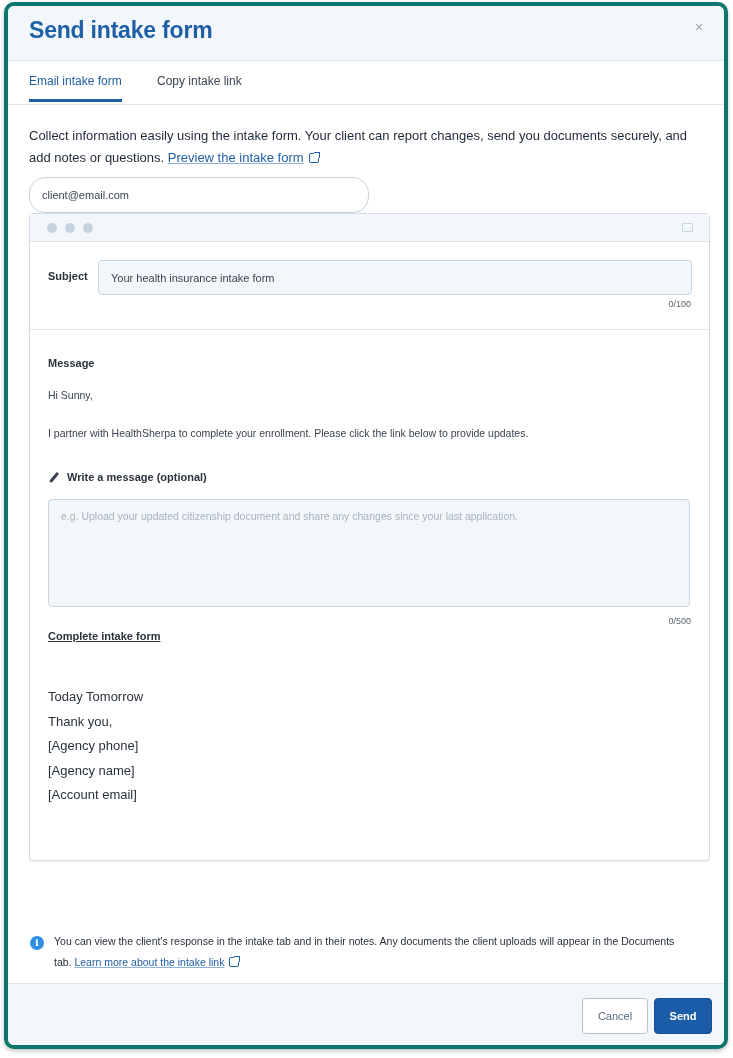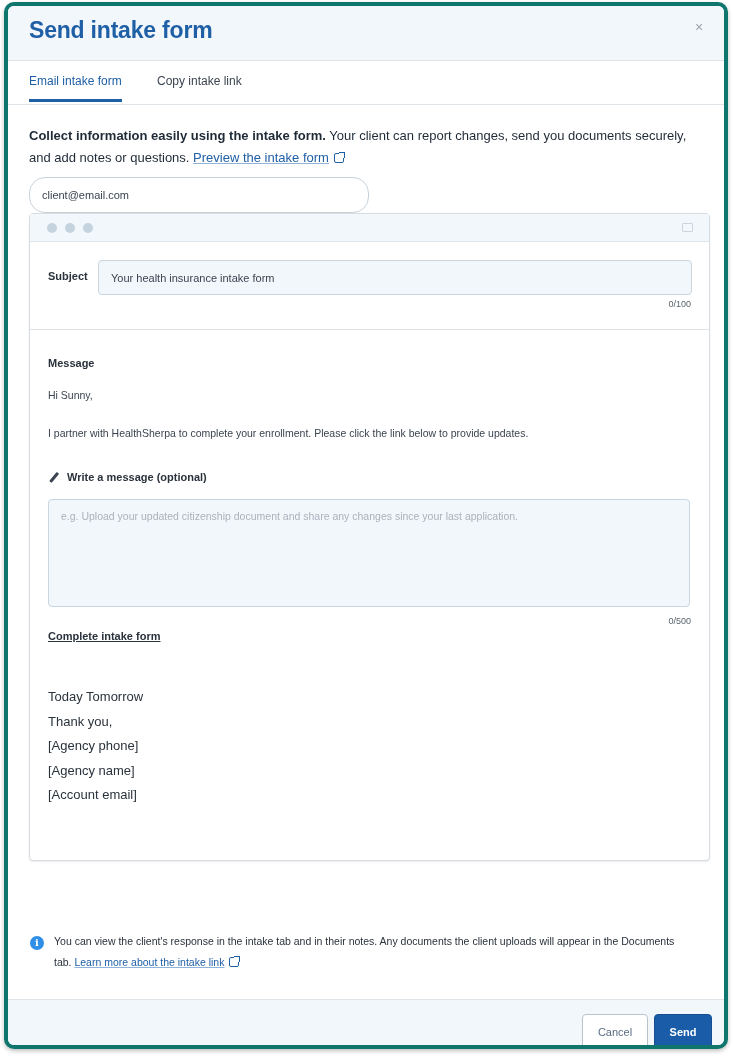--- a/index.html
+++ b/index.html
@@ -30,21 +30,21 @@
       padding-bottom: 14px;
     }
     .tab.active { color: #1f5fa6; border-bottom: 3px solid #1f5fa6; padding-bottom: 11px; }
     .tab-email { left: 21px; }
     .tab-copy { left: 149px; }
 
     .body { padding: 0 21px; }
     .intro {
       margin-top: 20px; font-size: 13px; line-height: 22px; color: #1f2a37; width: 680px;
     }
-    .intro b { font-weight: bold; }
+    .intro b { font-weight: normal; }
     .link { color: #1f5fa6; text-decoration: underline; text-decoration-color: #8fb3d9; cursor: pointer; }
     .ext-icon {
       display: inline-block; width: 10px; height: 10px; border: 1.5px solid #1f5fa6;
       border-radius: 2px; margin-left: 5px; vertical-align: -1px; position: relative;
     }
     .ext-icon::after {
       content: ""; position: absolute; right: -2px; top: -2px; width: 5px; height: 5px;
       background: #fff; border-top: 1.5px solid #1f5fa6; border-right: 1.5px solid #1f5fa6;
     }
 
@@ -104,21 +104,21 @@
 
     .info-row { position: absolute; left: 22px; top: 925px; width: 660px; display: flex; }
     .info-icon {
       flex: none; width: 14px; height: 14px; border-radius: 50%; background: #2f8fe6;
       color: #fff; font-size: 10px; font-weight: bold; text-align: center; line-height: 14px;
       margin-top: 5px; font-family: "DejaVu Serif", serif;
     }
     .info-text { margin-left: 10px; font-size: 10.5px; line-height: 21px; color: #2a323c; }
 
     .modal-footer {
-      position: absolute; left: 0; bottom: 0; width: 100%; height: 46px;
+      position: absolute; left: 0; bottom: 0; width: 100%; height: 62px;
       background: #f2f7fb; border-top: 1px solid #dfe4e8;
     }
     .btn {
       position: absolute; top: 14px; height: 36px; border-radius: 4px; font-size: 11px;
       font-family: "Liberation Sans", sans-serif; cursor: pointer;
     }
     .btn-cancel {
       right: 76px; width: 66px; background: #fff; border: 1px solid #b9c3cc; color: #5a6c80;
     }
     .btn-send {

